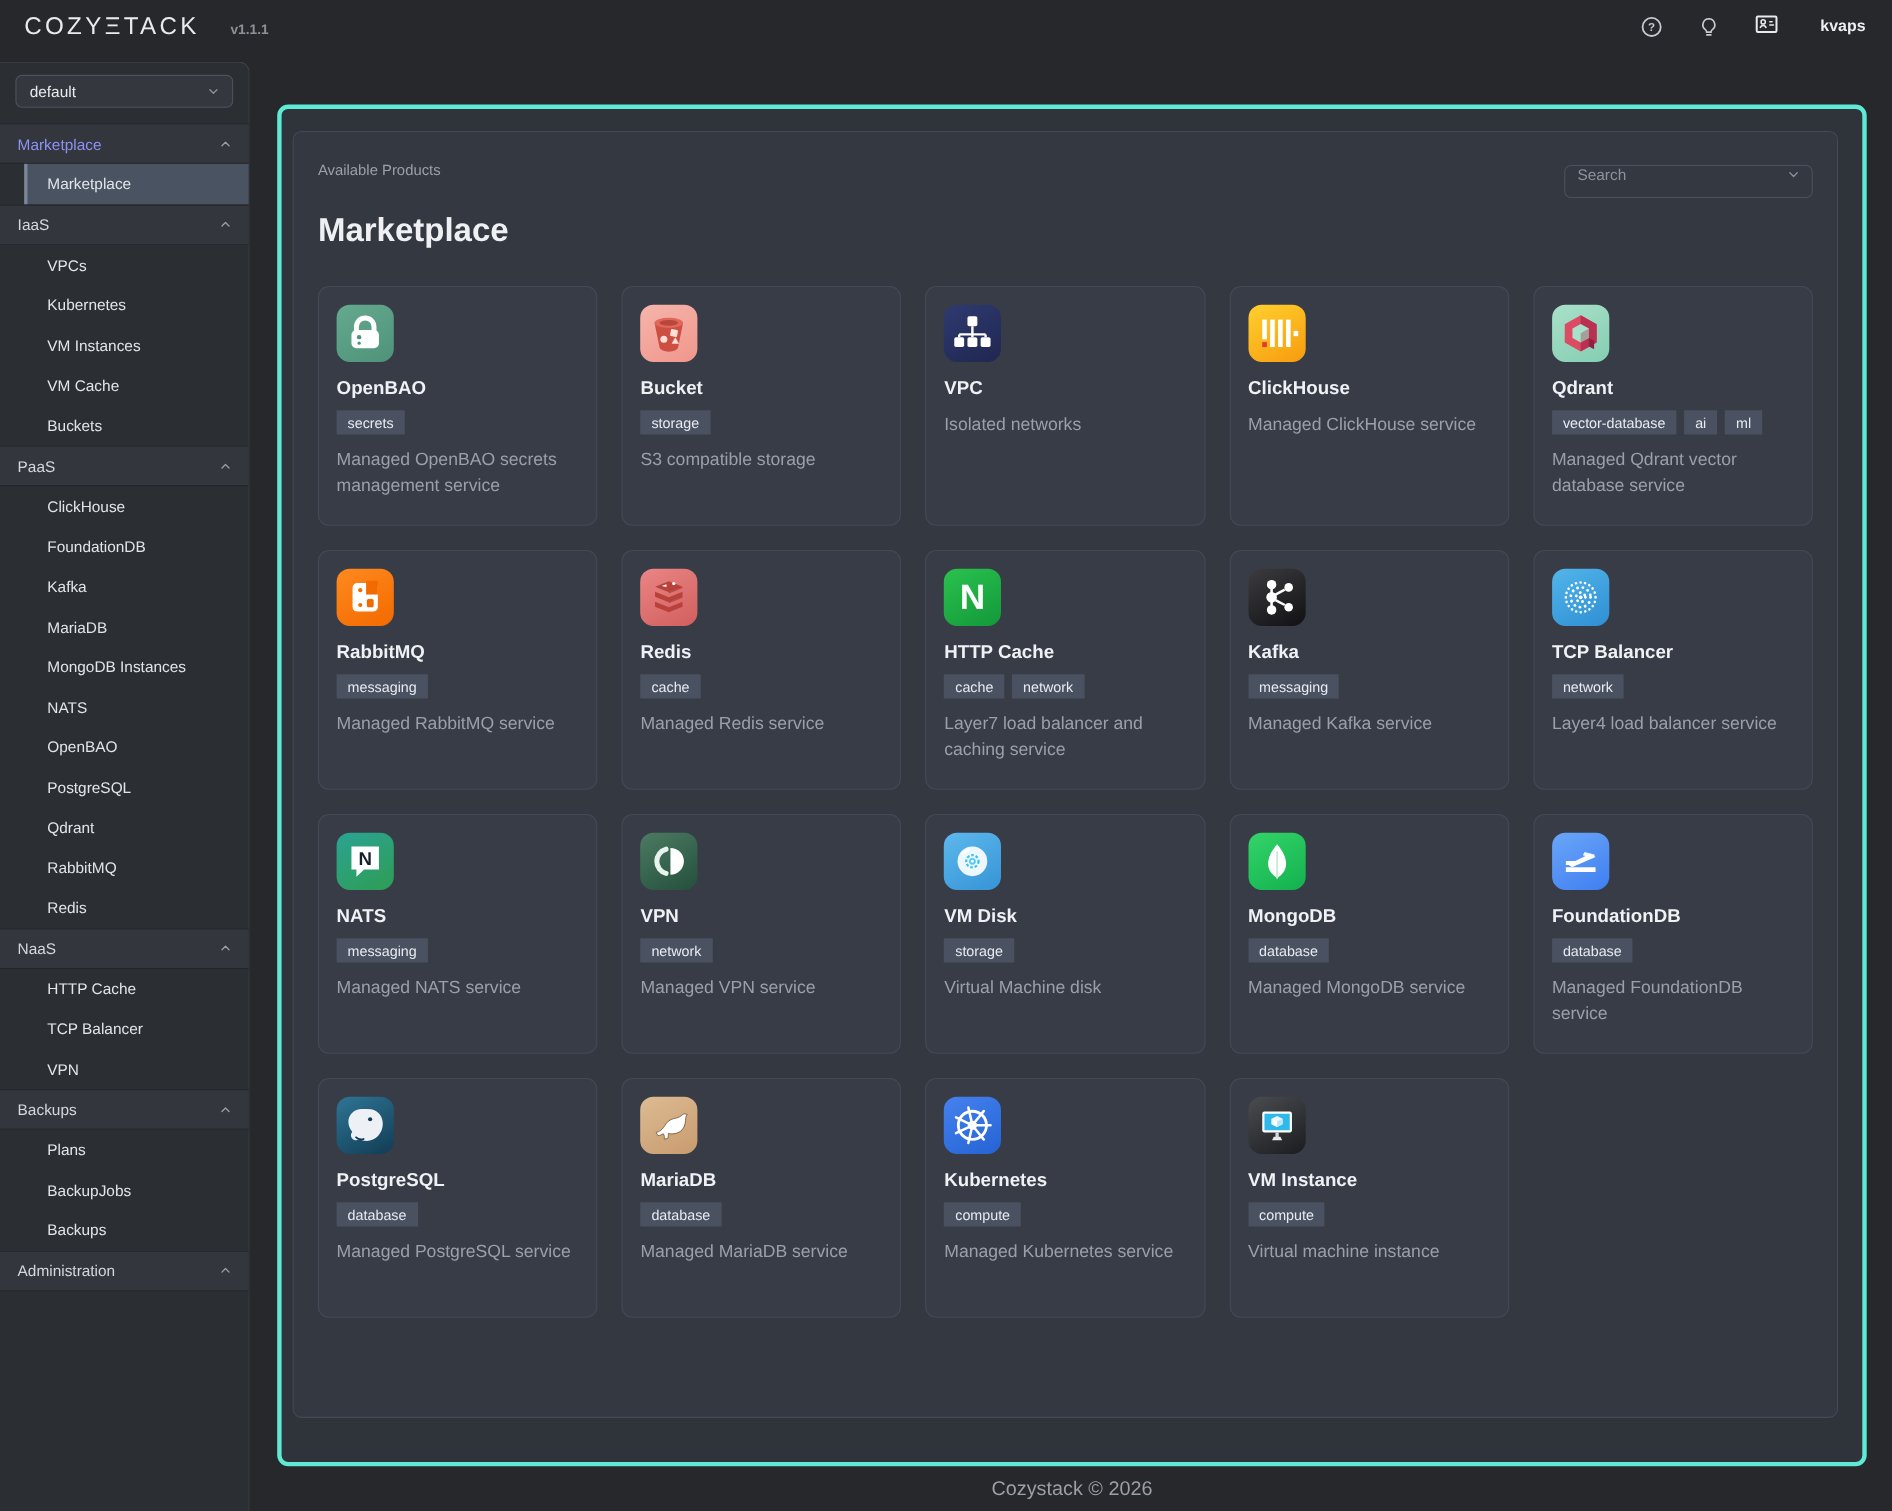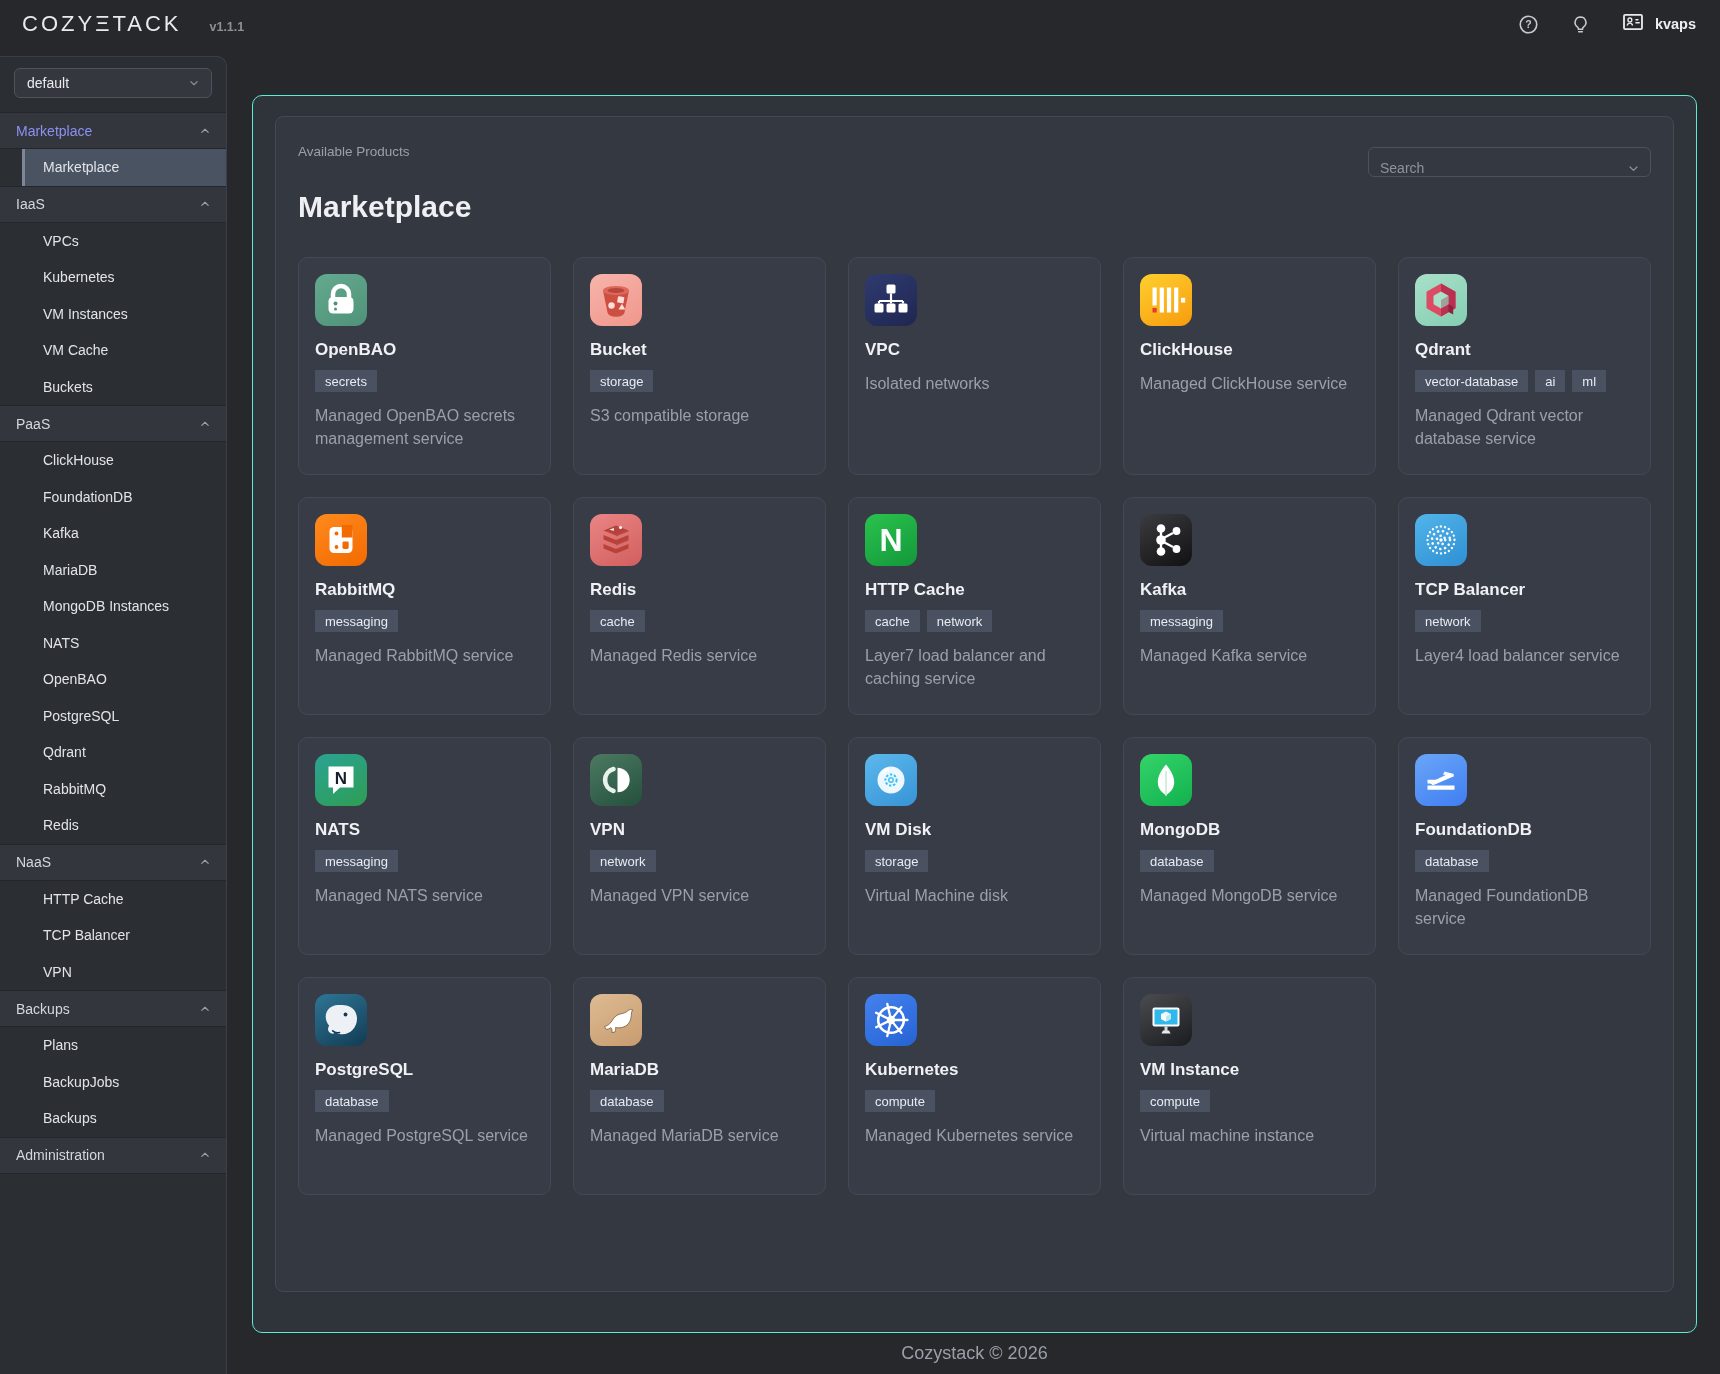--- a/index.html
+++ b/index.html
@@ -9,21 +9,21 @@
   
   .topbar { height:48px; display:flex; align-items:center; justify-content:space-between;
             padding:0 24px 0 22px; background:#26282c; }
   .logo-wrap { display:flex; align-items:baseline; gap:28px; }
   .logo { font-size:22px; letter-spacing:3px; color:#e9eaec; font-weight:400; }
   .logo .xi { letter-spacing:3px; }
   .version { font-size:12.5px; font-weight:700; color:#8d9197;text-align:right; }
   .topbar-right { display:flex; align-items:center; gap:26px; }
   .icon-btn { width:26px; height:26px; display:flex; align-items:center; justify-content:center; cursor:pointer; }
   .user-chip { display:flex; align-items:center; gap:9px; cursor:pointer; }
-  .user-chip .uname { font-size:14.5px; color:#eceef1; font-weight:700; }
+  .user-chip .uname { font-size:14.5px; color:#eceef1; font-weight:700;margin-left:27px; }
 
   
   .layout { display:flex; height:1326px; }
 
   
   .sidebar { width:227px; flex:none; background:#2b2e33; border:1px solid #3b3f48;
              border-left:none; border-bottom:none; border-radius:0 10px 0 0; margin-top:8px; }
   .tenant-select { margin:11px 14px 14px 14px; height:30px; border:1px solid #4d525d; border-radius:6px;
                    background:#34373e; display:flex; align-items:center; justify-content:space-between;
                    padding:0 10px 0 12px; cursor:pointer; }
@@ -31,28 +31,28 @@
   .group-header { height:37px; background:#33363d; border-top:1px solid #24262b; border-bottom:1px solid #24262b;
                   display:flex; align-items:center; justify-content:space-between; padding:0 14px 0 16px; cursor:pointer; }
   .group-header .glabel { font-size:14px; color:#d4d7dc; }
   .group-header.active .glabel { color:#8b92f2; }
   .side-item { height:36.5px; display:flex; align-items:center; padding-left:43px;
                font-size:14px; color:#e2e4e9; cursor:pointer; }
   .side-item.selected { margin-left:22px; padding-left:18px; background:#4a5362; border-left:3px solid #7c8697; }
 
   
   .main { flex:1; padding:47px 23px 0 25px; display:flex; flex-direction:column; }
-  .outer-panel { height:1238px; border:1px solid #5eead4; border-radius:10px; background:#2f333a;
-                 padding:20px 22px 40px 22px; display:flex; }
+  .outer-panel { height:1238px; border:4px solid #5eead4; border-radius:10px; background:#2f333a;
+                 padding:20px 22px 40px 10px; display:flex; }
   .inner-panel { flex:1; border:1px solid #434956; border-radius:8px; background:#343841;
                  padding:25px 22px 22px 22px; }
   .content-top { display:flex; justify-content:space-between; align-items:flex-start; }
   .crumb { font-size:13.5px; color:#9aa0aa; padding-top:2px; }
-  .search-box { width:283px; height:30px; border:1px solid #4a5160; border-radius:6px; background:#343841;
-                display:flex; align-items:flex-end; padding:0 9px 0 11px; margin-top:5px; }
+  .search-box { width:226px; height:30px; border:1px solid #4a5160; border-radius:6px; background:#343841;
+                display:flex; align-items:flex-start; padding:0 9px 0 11px; margin-top:5px; }
   .search-box input { flex:1; background:transparent; border:none; outline:none; font-size:14px;
                       color:#e6e8ec; font-family:"Liberation Sans", sans-serif; }
   .search-box input::placeholder { color:#8d939e; }
   .page-title { font-size:30px; font-weight:700; color:#eef0f3; margin-top:13px; }
 
   .grid { margin-top:33px; display:grid; grid-template-columns:repeat(5,1fr); gap:22px; }
   .card { min-height:218px; background:#383c46; border:1px solid #434a57; border-radius:10px;
           padding:16px 16px; cursor:pointer; }
   .card-icon { width:52px; height:52px; border-radius:12px; overflow:hidden; }
   .card-icon svg { display:block; width:52px; height:52px; }

